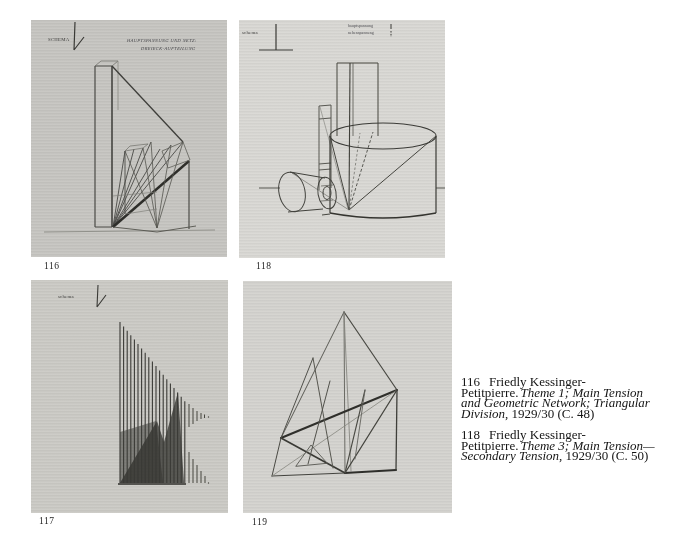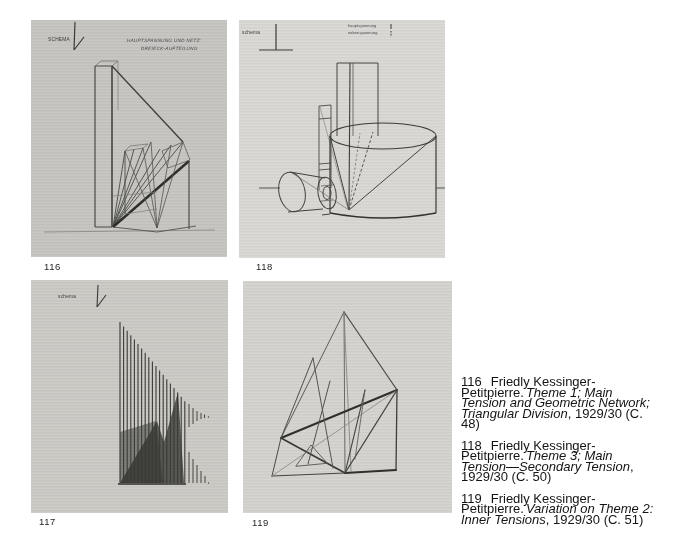--- a/index.html
+++ b/index.html
@@ -1,18 +1,18 @@
 <!DOCTYPE html>
 <html><head>
 <meta charset="utf-8">
 <style>
   html,body{margin:0;padding:0;}
   .page{
     position:relative;width:688px;height:540px;background:#ffffff;
-    font-family:Liberation Sans, sans-serif;overflow:hidden;border-radius:21px;
+    font-family:Liberation Serif, serif;overflow:hidden;border-radius:21px;
   }
   .photo{
     position:absolute;overflow:hidden;
     background-image:repeating-linear-gradient(0deg, rgba(255,255,255,0.05) 0 1px, rgba(0,0,0,0.03) 2px 3px);
   }
   .photo svg{position:absolute;left:0;top:0;}
   #photo-116{left:31px;top:20px;width:196px;height:237px;background-color:#c6c5c1;}
   #photo-118{left:239px;top:20px;width:206px;height:238px;background-color:#d9d8d4;}
   #photo-117{left:31px;top:280px;width:197px;height:233px;background-color:#cbcac5;}
   #photo-119{left:243px;top:281px;width:209px;height:232px;background-color:#d4d3cf;}
@@ -224,16 +224,15 @@
   </div>
 
   <span class="fig-number" id="num-116">116</span>
   <span class="fig-number" id="num-118">118</span>
   <span class="fig-number" id="num-117">117</span>
   <span class="fig-number" id="num-119">119</span>
 
   <div id="captions">
     <p class="caption"><span class="cap-num">116</span><span class="cap-artist">Friedly Kessinger-Petitpierre.</span><span class="cap-title">Theme 1; Main Tension and Geometric Network; Triangular Division</span><span class="cap-details">, 1929/30 (C. 48)</span></p>
     <p class="caption"><span class="cap-num">118</span><span class="cap-artist">Friedly Kessinger-Petitpierre.</span><span class="cap-title">Theme 3; Main Tension—Secondary Tension</span><span class="cap-details">, 1929/30 (C. 50)</span></p>
-    <p class="caption"><span class="cap-num">119</span><span class="cap-artist">Friedly Kessinger-Petitpierre.</span><span class="cap-title">Variation on Theme 2: Inner Tensions</span><span class="cap-details">, 1929/30 (C. 51)</span></p>
   </div>
 
 </div>
 
 </body></html>

